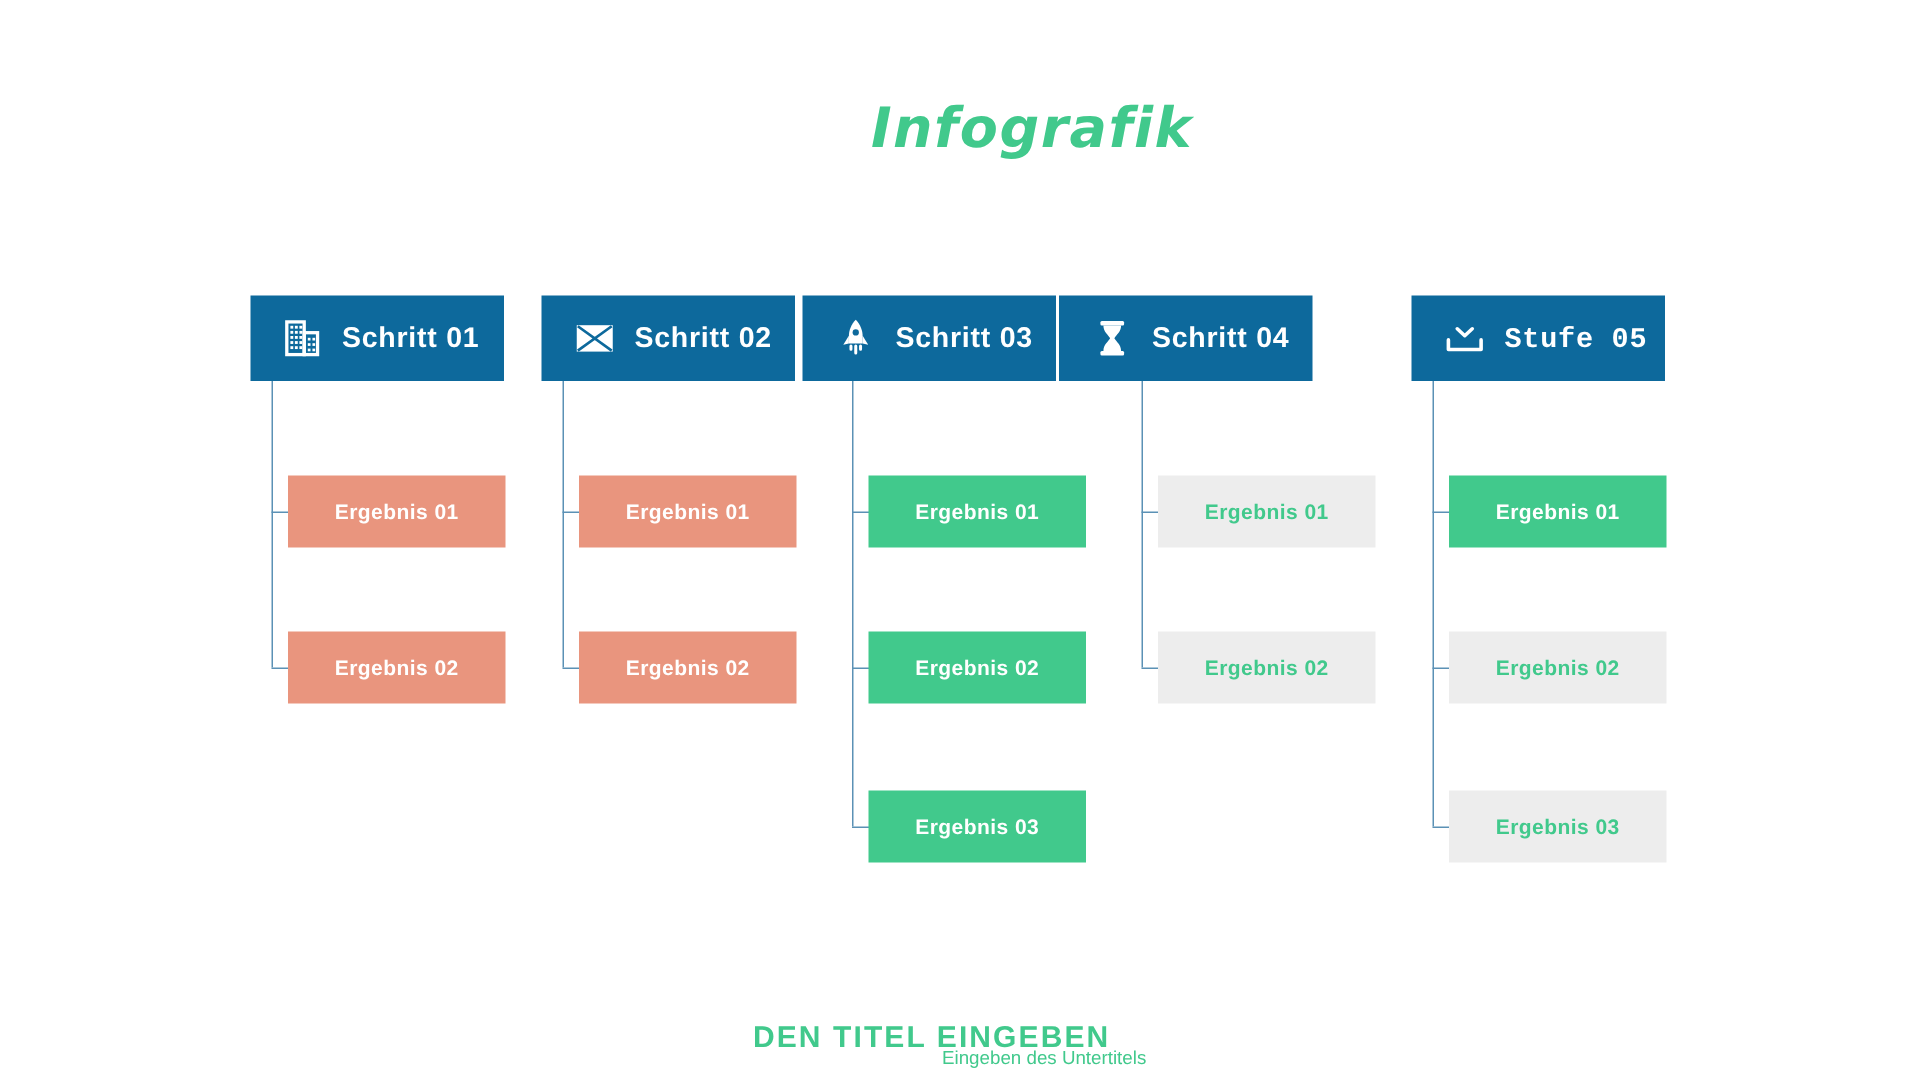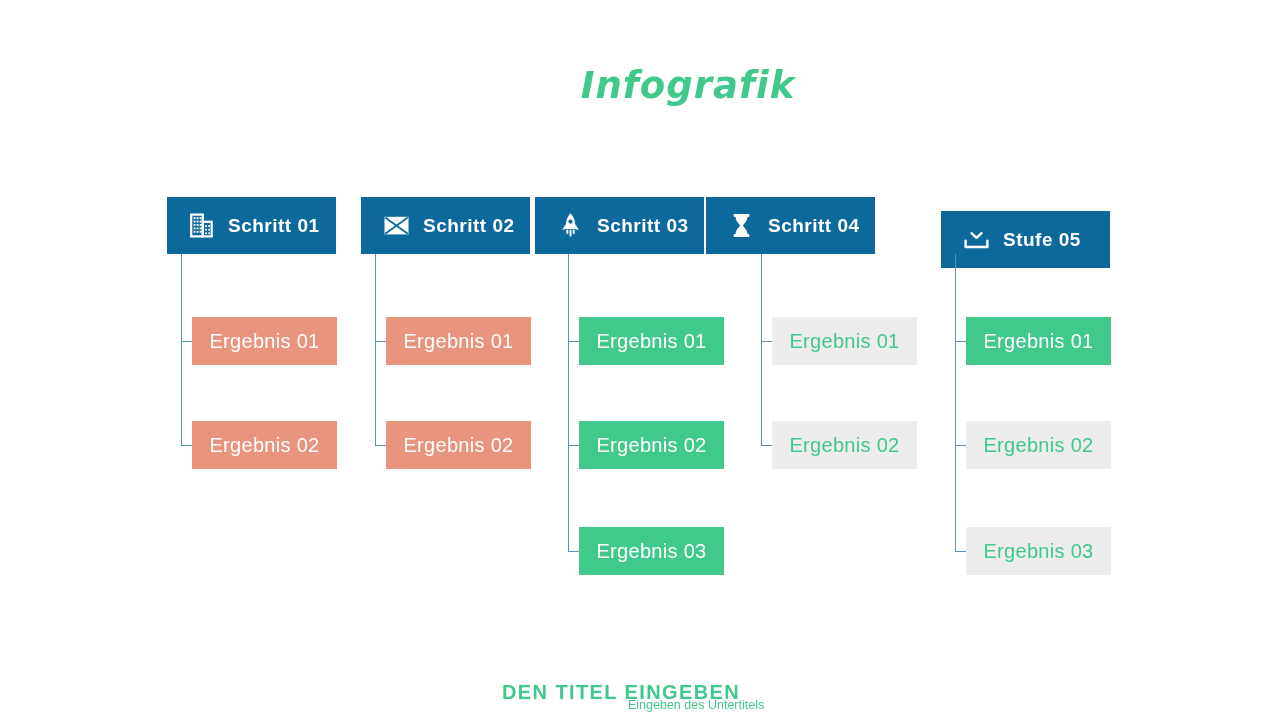--- a/index.html
+++ b/index.html
@@ -27,21 +27,21 @@
   .step-header{
     position:absolute;width:169px;height:57px;
     background:var(--blue);color:#fff;
     display:flex;align-items:center;gap:13px;padding-left:22px;box-sizing:border-box;
     font-weight:bold;font-size:19px;letter-spacing:.5px;
   }
   .step-header .icon{display:flex;align-items:center;}
   .result-box{
     position:absolute;width:145px;height:48px;
     display:flex;align-items:center;justify-content:center;
-    font-weight:normal;font-size:20px;letter-spacing:.3px;
+    font-weight:bold;font-size:14px;letter-spacing:.3px;
   }
   .res-salmon{background:var(--salmon);color:#ffffff;}
   .res-green{background:var(--green);color:#ffffff;}
   .res-gray{background:var(--graybox);color:var(--green);}
   .vline{position:absolute;width:1px;background:var(--connector);}
   .hline{position:absolute;height:1px;background:var(--connector);}
 
   
   .footer-title{
     position:absolute;left:502px;top:681px;
@@ -155,21 +155,21 @@
     </div>
     <div class="vline" style="left: 761px; top: 254px; height: 191px;"></div>
     <div class="hline" style="left: 761px; top: 341px; width: 12px;"></div>
     <div class="result-box res-gray" style="left: 772px; top: 317px;">
       <span>Ergebnis 01</span>
     </div>
     <div class="hline" style="left: 761px; top: 445px; width: 12px;"></div>
     <div class="result-box res-gray" style="left: 772px; top: 421px;">
       <span>Ergebnis 02</span>
     </div>
-    <div class="step-header" style="left: 941px; top: 211px;">
+    <div class="step-header" style="left: 941px; top: 197px; font-family: Liberation Mono, monospace;">
       <span class="icon">
         <svg width="27" height="27" viewBox="0 0 27 27" fill="none" stroke="#fff" stroke-width="2.4" stroke-linecap="round" stroke-linejoin="round">
           <path d="M8.5 7.2 L13.5 11.8 L18.5 7.2"></path>
           <path d="M2.6 14.6 L2.6 21 L24.4 21 L24.4 14.6"></path>
         </svg>
       </span>
       <span>Stufe 05</span>
     </div>
     <div class="vline" style="left: 955px; top: 254px; height: 297px;"></div>
     <div class="hline" style="left: 955px; top: 341px; width: 12px;"></div>

